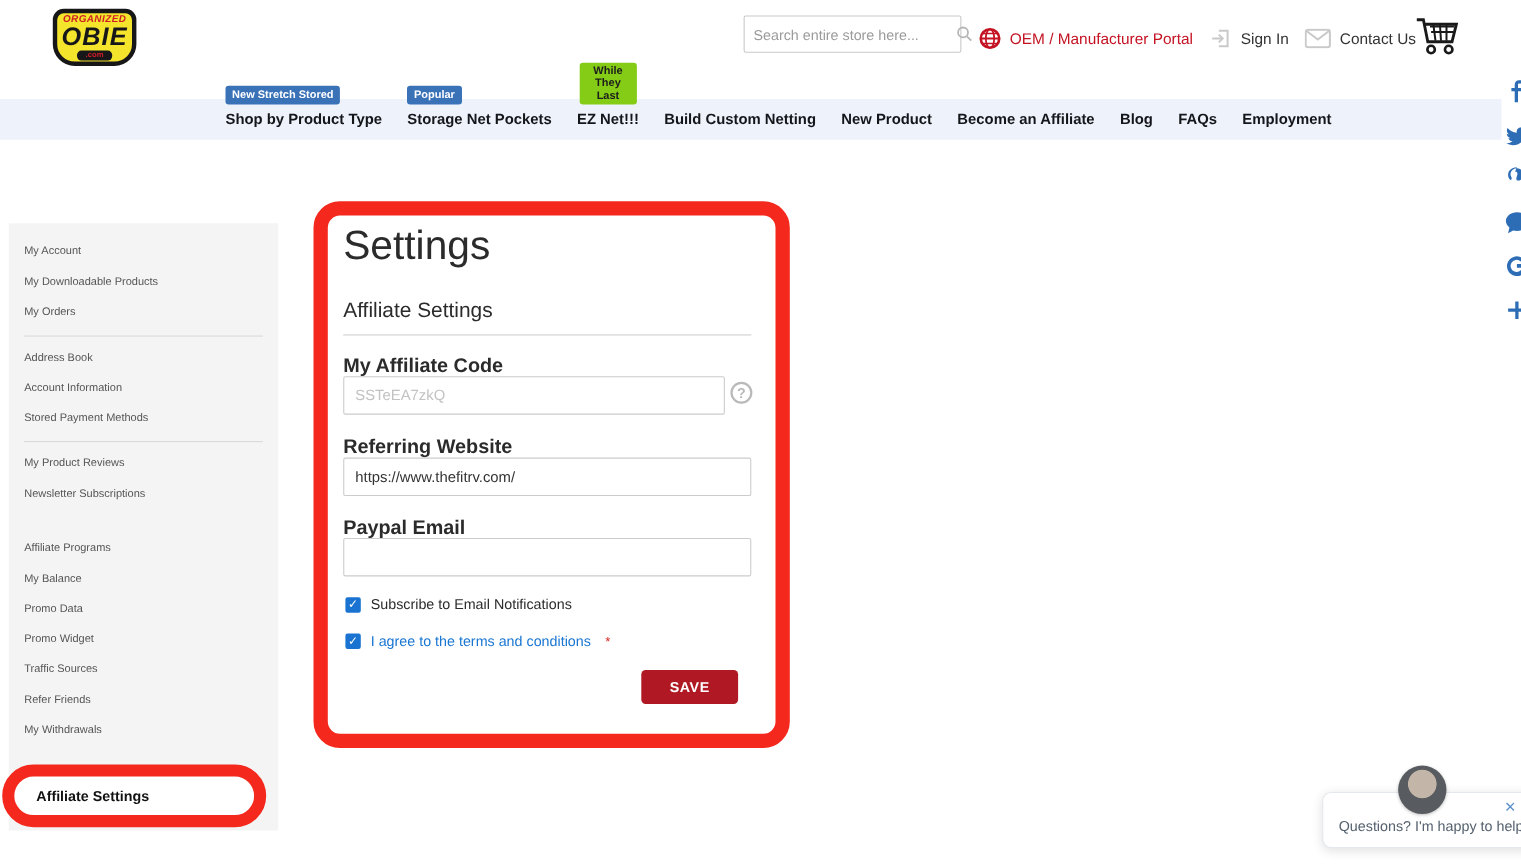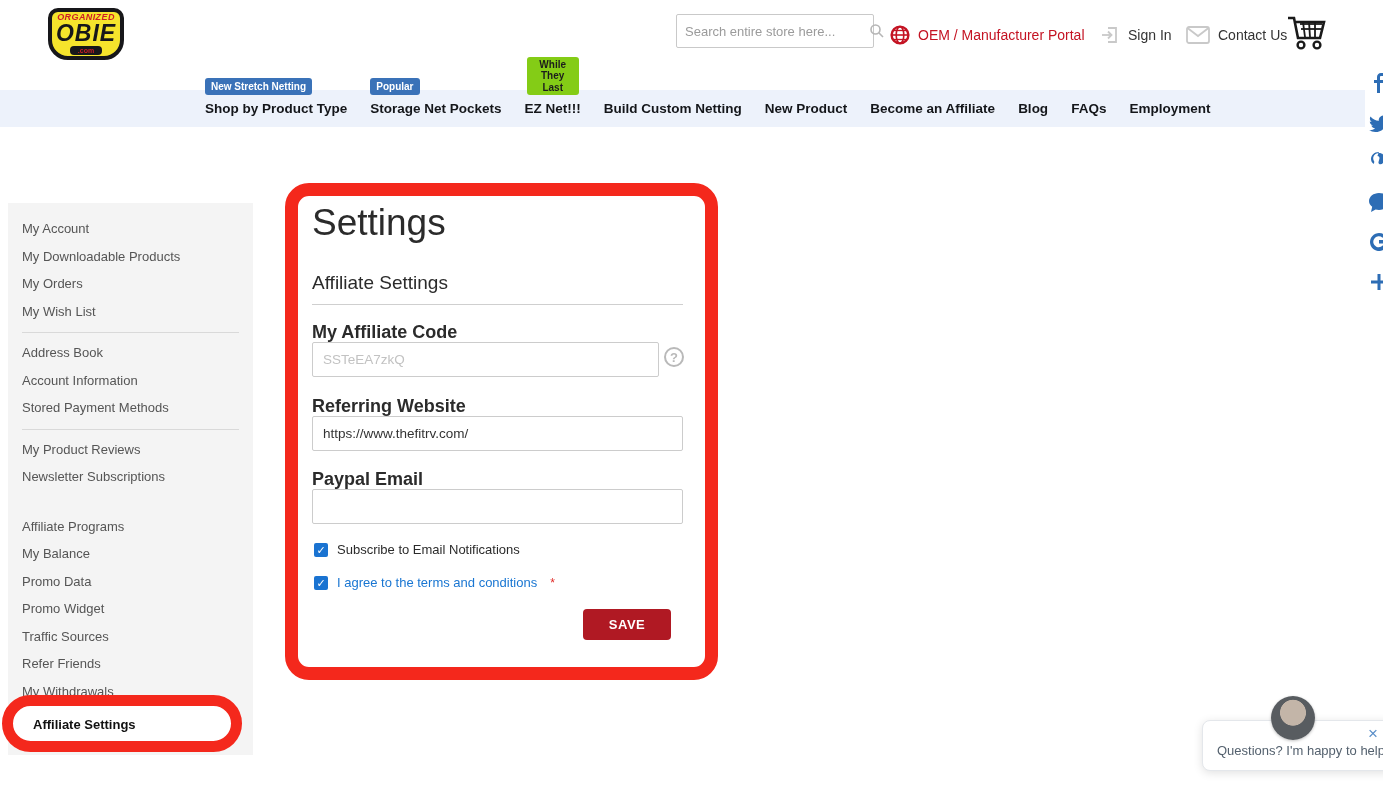--- a/index.html
+++ b/index.html
@@ -47,21 +47,21 @@
     text-align:center; left:50%; transform:translateX(-50%); line-height:1.15; padding:2px 3px; }
 
   
   .social-rail { position:absolute; left:1368px; top:72px; width:26px; }
   .social-ic { position:absolute; left:0; width:22px; height:22px; color:#2d6db5; fill:#2d6db5;
     font-weight:800; font-size:19px; cursor:pointer; }
 
   
   .sidebar { position:absolute; left:8px; top:203px; width:245px; height:552px; background:#f4f4f4; }
   .sb-list { padding-top:12px; }
-  .sb-item { height:27.5px; line-height:27.5px; padding-left:14px; font-size:13px; color:#555;
+  .sb-item { height:27.5px; line-height:27.5px; padding-left:14px; font-size:10px; color:#555;
     cursor:pointer; white-space:nowrap; }
   .sb-divider { height:1px; background:#d9d9d9; margin:7px 14px 6px 14px; }
   .sb-gap { height:22px; }
   .active-oval { position:absolute; left:-6px; top:492px; width:240px; height:57px;
     border:11px solid #f4281c; border-radius:30px; background:#fff; }
   .active-label { position:absolute; left:20px; top:50%; transform:translateY(-50%);
     font-size:13px; font-weight:700; color:#111; white-space:nowrap; cursor:pointer; }
 
   
   .panel { position:absolute; left:285px; top:183px; width:433px; height:497px;
@@ -165,21 +165,21 @@
         <line x1="23" y1="8" x2="24" y2="23" stroke="#1a1a1a" stroke-width="1.8"></line>
         <line x1="29" y1="8" x2="29" y2="23" stroke="#1a1a1a" stroke-width="1.8"></line>
         <circle cx="15" cy="31" r="3.4" fill="none" stroke="#1a1a1a" stroke-width="2.4"></circle>
         <circle cx="31" cy="31" r="3.4" fill="none" stroke="#1a1a1a" stroke-width="2.4"></circle>
       </svg>
   </div>
 </div>
 
 <div class="navbar">
   <div class="nav-item">
-    <span class="nav-badge blue">New Stretch Netting</span>
+    <span class="nav-badge blue">New Stretch Stored</span>
     <span>Shop by Product Type</span>
   </div>
   <div class="nav-item">
     <span class="nav-badge blue">Popular</span>
     <span>Storage Net Pockets</span>
   </div>
   <div class="nav-item">
     <span class="nav-badge yellow">While They Last</span>
     <span>EZ Net!!!</span>
   </div>
@@ -222,21 +222,20 @@
         <path d="M9.5 3h3v6.5H19v3h-6.5V19h-3v-6.5H3v-3h6.5z"></path>
       </svg>
   </div>
 </div>
 
 <div class="sidebar">
   <div class="sb-list">
     <div class="sb-item">My Account</div>
     <div class="sb-item">My Downloadable Products</div>
     <div class="sb-item">My Orders</div>
-    <div class="sb-item">My Wish List</div>
     <div class="sb-divider"></div>
     <div class="sb-item">Address Book</div>
     <div class="sb-item">Account Information</div>
     <div class="sb-item">Stored Payment Methods</div>
     <div class="sb-divider"></div>
     <div class="sb-item">My Product Reviews</div>
     <div class="sb-item">Newsletter Subscriptions</div>
     <div class="sb-gap"></div>
     <div class="sb-item">Affiliate Programs</div>
     <div class="sb-item">My Balance</div>

